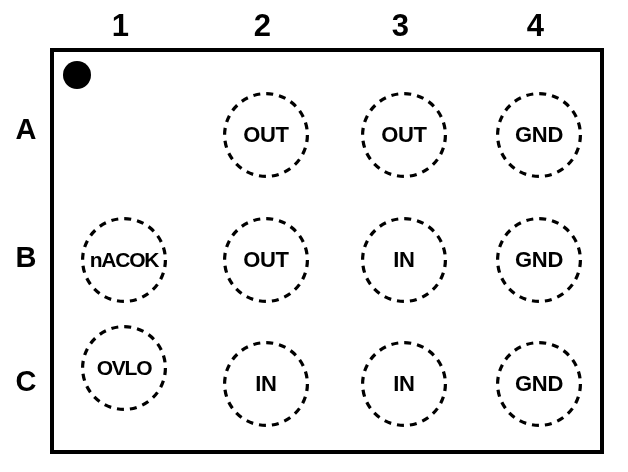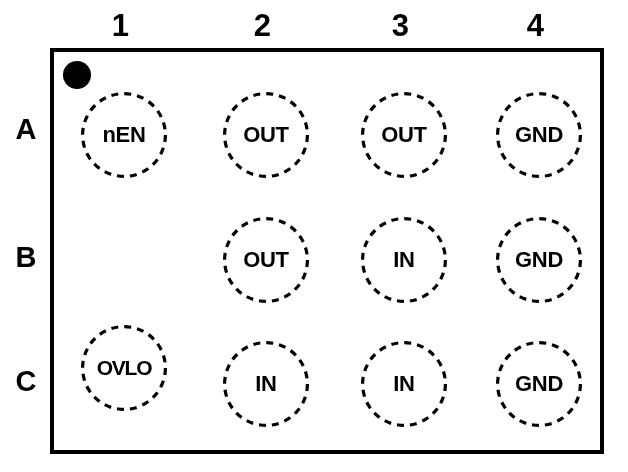--- a/index.html
+++ b/index.html
@@ -122,45 +122,45 @@
   <div class="col-header" style="left:505px;">4</div>
 
   <div class="row-header" style="top:113px;">A</div>
   <div class="row-header" style="top:241px;">B</div>
   <div class="row-header" style="top:365px;">C</div>
 
   <div id="package-body">
 
     <div id="pin1-dot" style="left:9px; top:9px;"></div>
 
-    <div class="ball" style="left:70px; top:83px;">
-      <svg class="ring" viewBox="0 0 86 86">
-          <circle cx="43" cy="43" r="41.4"></circle>
-        </svg>
-      <span class="ball-label">nEN</span>
-    </div>
     <div class="ball" style="left:212px; top:83px;">
       <svg class="ring" viewBox="0 0 86 86">
           <circle cx="43" cy="43" r="41.4"></circle>
         </svg>
       <span class="ball-label">OUT</span>
     </div>
     <div class="ball" style="left:350px; top:83px;">
       <svg class="ring" viewBox="0 0 86 86">
           <circle cx="43" cy="43" r="41.4"></circle>
         </svg>
       <span class="ball-label">OUT</span>
     </div>
     <div class="ball" style="left:485px; top:83px;">
       <svg class="ring" viewBox="0 0 86 86">
           <circle cx="43" cy="43" r="41.4"></circle>
         </svg>
       <span class="ball-label">GND</span>
     </div>
 
+    <div class="ball" style="left:70px; top:208px;">
+      <svg class="ring" viewBox="0 0 86 86">
+          <circle cx="43" cy="43" r="41.4"></circle>
+        </svg>
+      <span class="ball-label long">nACOK</span>
+    </div>
     <div class="ball" style="left:212px; top:208px;">
       <svg class="ring" viewBox="0 0 86 86">
           <circle cx="43" cy="43" r="41.4"></circle>
         </svg>
       <span class="ball-label">OUT</span>
     </div>
     <div class="ball" style="left:350px; top:208px;">
       <svg class="ring" viewBox="0 0 86 86">
           <circle cx="43" cy="43" r="41.4"></circle>
         </svg>

